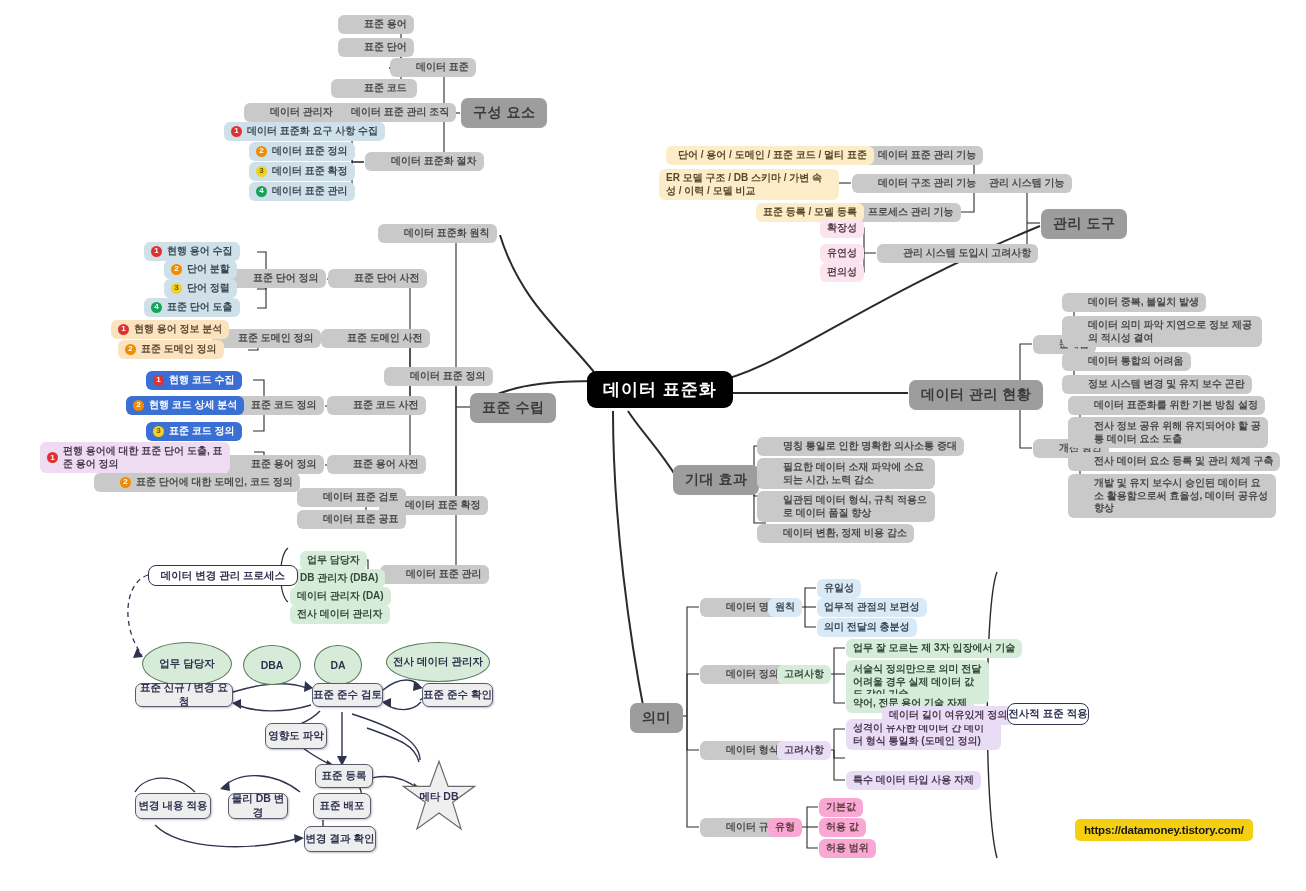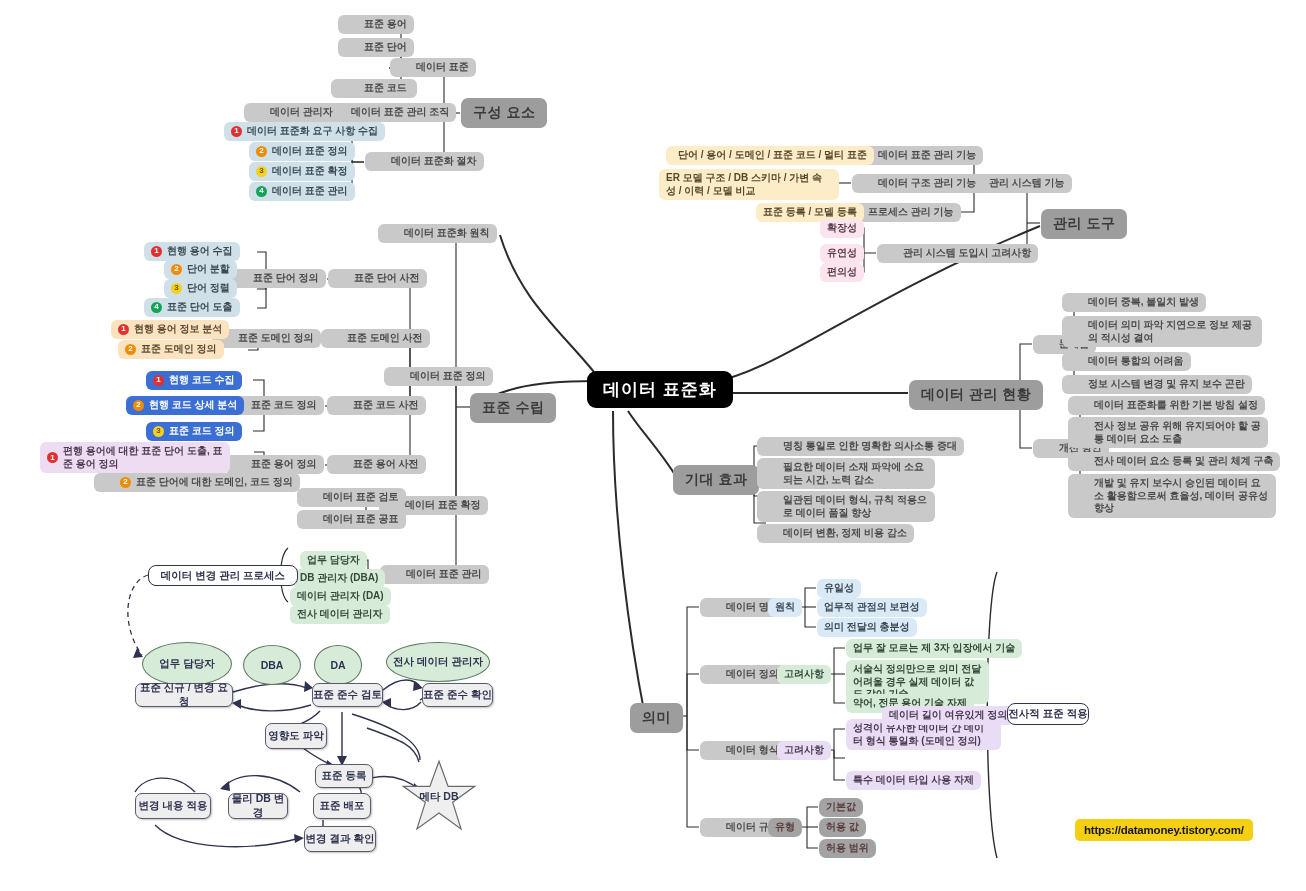--- a/index.html
+++ b/index.html
@@ -20,21 +20,21 @@
           border-radius:7px;padding:6px 12px;letter-spacing:.5px;}
   .n-gray{background:#c9c9c9;color:#4a4a4a;font-size:10px;font-weight:bold;padding-left:26px;}
   .n-blue{background:#cfe0e8;color:#3c4a55;font-size:10px;font-weight:bold;}
   .n-blue2{background:#d9e9f5;color:#3c4a55;font-size:10px;font-weight:bold;}
   .n-orange{background:#fbe3c0;color:#5a4a33;font-size:10px;font-weight:bold;}
   .n-yellow{background:#fcecc8;color:#56482c;font-size:10px;font-weight:bold;}
   .n-dblue{background:#3b6fd4;color:#ffffff;font-size:10px;font-weight:bold;}
   .n-purple{background:#eedcf2;color:#4b3a52;font-size:10px;font-weight:bold;}
   .n-purple2{background:#e9dcf5;color:#4b3a52;font-size:10px;font-weight:bold;}
   .n-green{background:#d7ecd8;color:#33493a;font-size:10px;font-weight:bold;}
-  .n-pinkl{background:#a3a3a3;color:#5a3c3c;font-size:10px;font-weight:bold;border-radius:7px;}
+  .n-pinkl{background:#f9a8d4;color:#5a3c3c;font-size:10px;font-weight:bold;}
   .n-pink2{background:#fbe4ee;color:#5a3c4c;font-size:10px;font-weight:bold;}
 
   
   .fl-box{position:absolute;box-sizing:border-box;background:#eeeeee;border:1.4px solid #5a5a6e;
           border-radius:7px;color:#2f3350;font-size:10.5px;font-weight:bold;
           display:flex;align-items:center;justify-content:center;text-align:center;
           box-shadow:1px 1px 2px rgba(0,0,0,.25);}
   .fl-box-plain{position:absolute;box-sizing:border-box;background:#ffffff;border:1.5px solid #2f3350;
           border-radius:8px;color:#2f3350;font-size:10.5px;font-weight:bold;
           display:flex;align-items:center;justify-content:center;text-align:center;}

